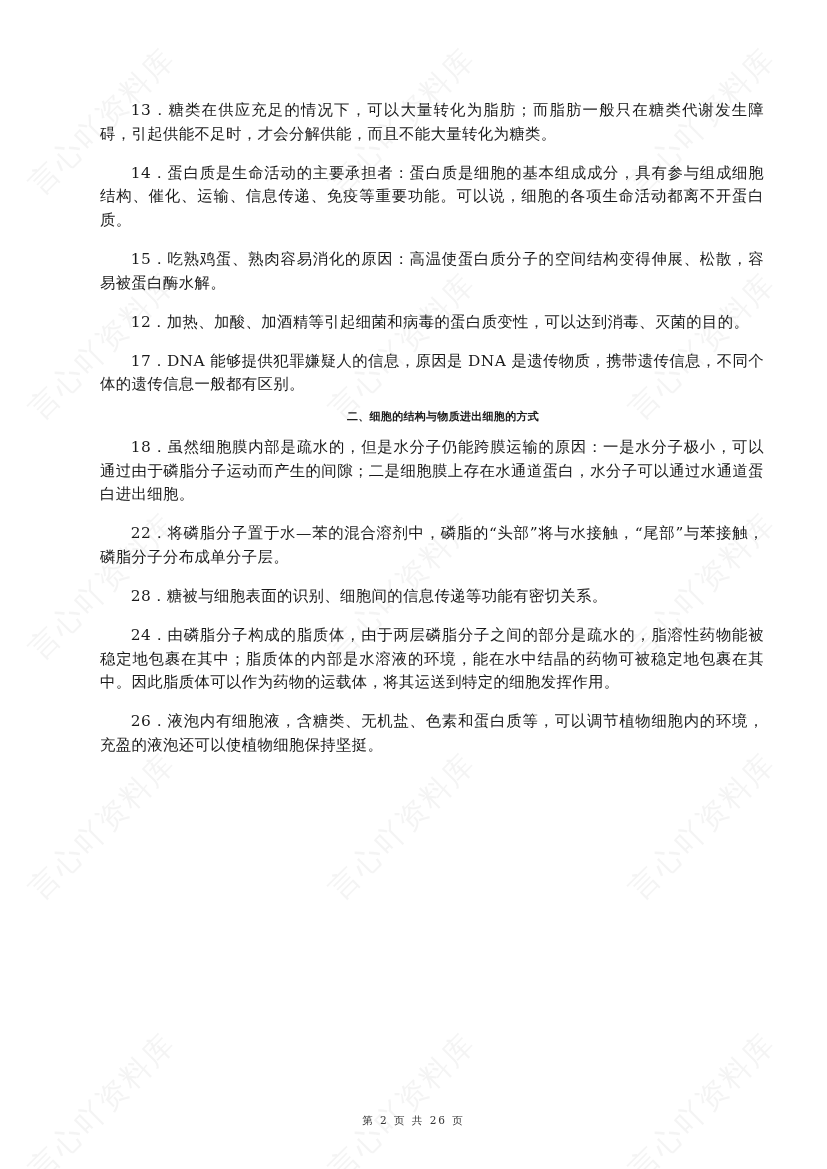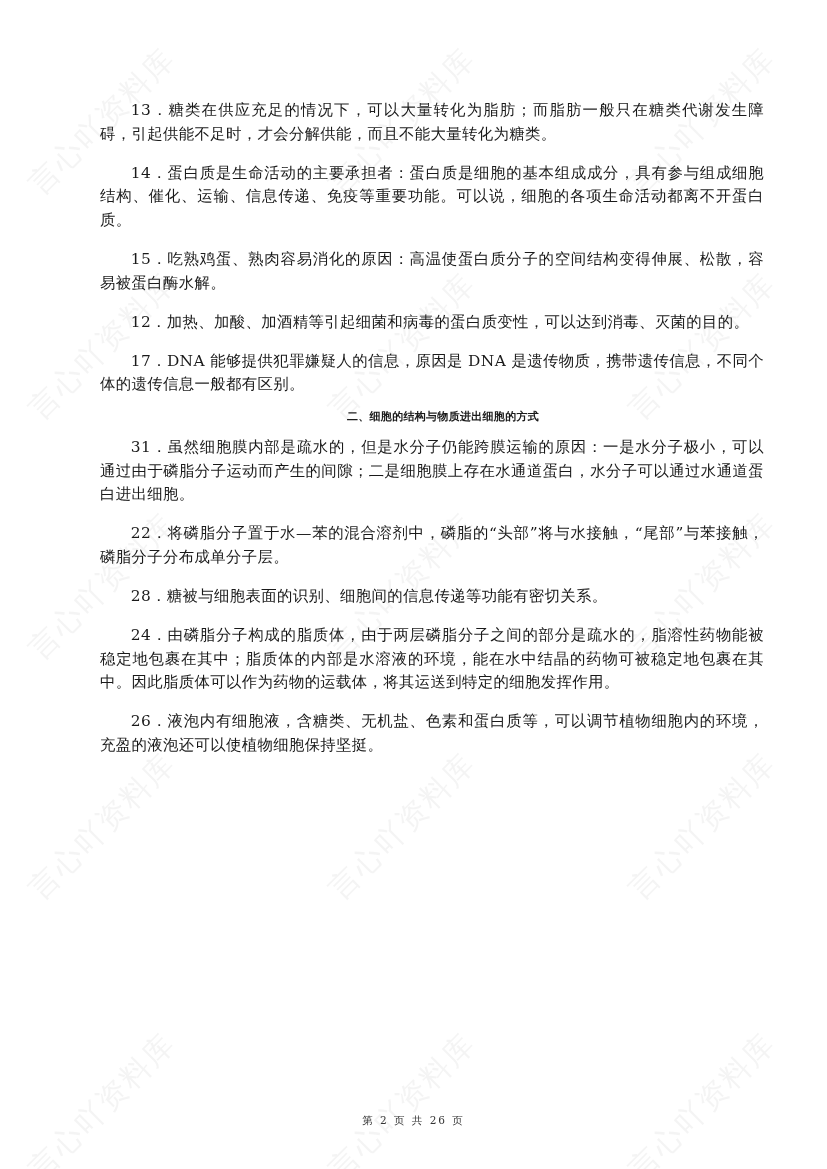--- a/index.html
+++ b/index.html
@@ -91,21 +91,21 @@
 
 <div class="content">
   <p class="para">13．糖类在供应充足的情况下，可以大量转化为脂肪；而脂肪一般只在糖类代谢发生障碍，引起供能不足时，才会分解供能，而且不能大量转化为糖类。</p>
   <p class="para">14．蛋白质是生命活动的主要承担者：蛋白质是细胞的基本组成成分，具有参与组成细胞结构、催化、运输、信息传递、免疫等重要功能。可以说，细胞的各项生命活动都离不开蛋白质。</p>
   <p class="para">15．吃熟鸡蛋、熟肉容易消化的原因：高温使蛋白质分子的空间结构变得伸展、松散，容易被蛋白酶水解。</p>
   <p class="para">12．加热、加酸、加酒精等引起细菌和病毒的蛋白质变性，可以达到消毒、灭菌的目的。</p>
   <p class="para">17．DNA 能够提供犯罪嫌疑人的信息，原因是 DNA 是遗传物质，携带遗传信息，不同个体的遗传信息一般都有区别。</p>
 
   <h2 class="heading">二、细胞的结构与物质进出细胞的方式</h2>
 
-  <p class="para">31．虽然细胞膜内部是疏水的，但是水分子仍能跨膜运输的原因：一是水分子极小，可以通过由于磷脂分子运动而产生的间隙；二是细胞膜上存在水通道蛋白，水分子可以通过水通道蛋白进出细胞。</p>
+  <p class="para">18．虽然细胞膜内部是疏水的，但是水分子仍能跨膜运输的原因：一是水分子极小，可以通过由于磷脂分子运动而产生的间隙；二是细胞膜上存在水通道蛋白，水分子可以通过水通道蛋白进出细胞。</p>
   <p class="para">22．将磷脂分子置于水—苯的混合溶剂中，磷脂的“头部”将与水接触，“尾部”与苯接触，磷脂分子分布成单分子层。</p>
   <p class="para">28．糖被与细胞表面的识别、细胞间的信息传递等功能有密切关系。</p>
   <p class="para">24．由磷脂分子构成的脂质体，由于两层磷脂分子之间的部分是疏水的，脂溶性药物能被稳定地包裹在其中；脂质体的内部是水溶液的环境，能在水中结晶的药物可被稳定地包裹在其中。因此脂质体可以作为药物的运载体，将其运送到特定的细胞发挥作用。</p>
   <p class="para">26．液泡内有细胞液，含糖类、无机盐、色素和蛋白质等，可以调节植物细胞内的环境，充盈的液泡还可以使植物细胞保持坚挺。</p>
 </div>
 
 <div class="footer">
   <span>第 2 页 共 26 页</span>
 </div>
 

